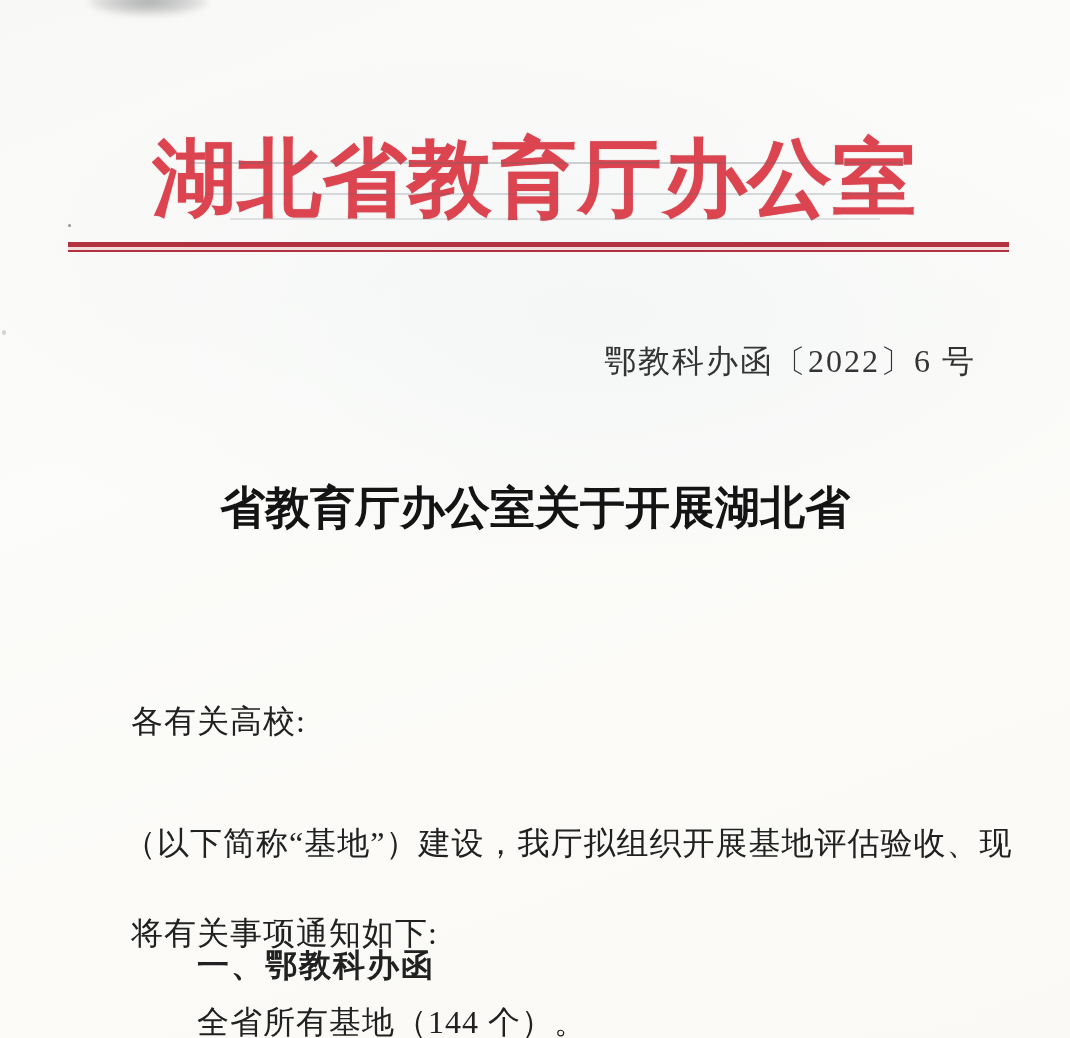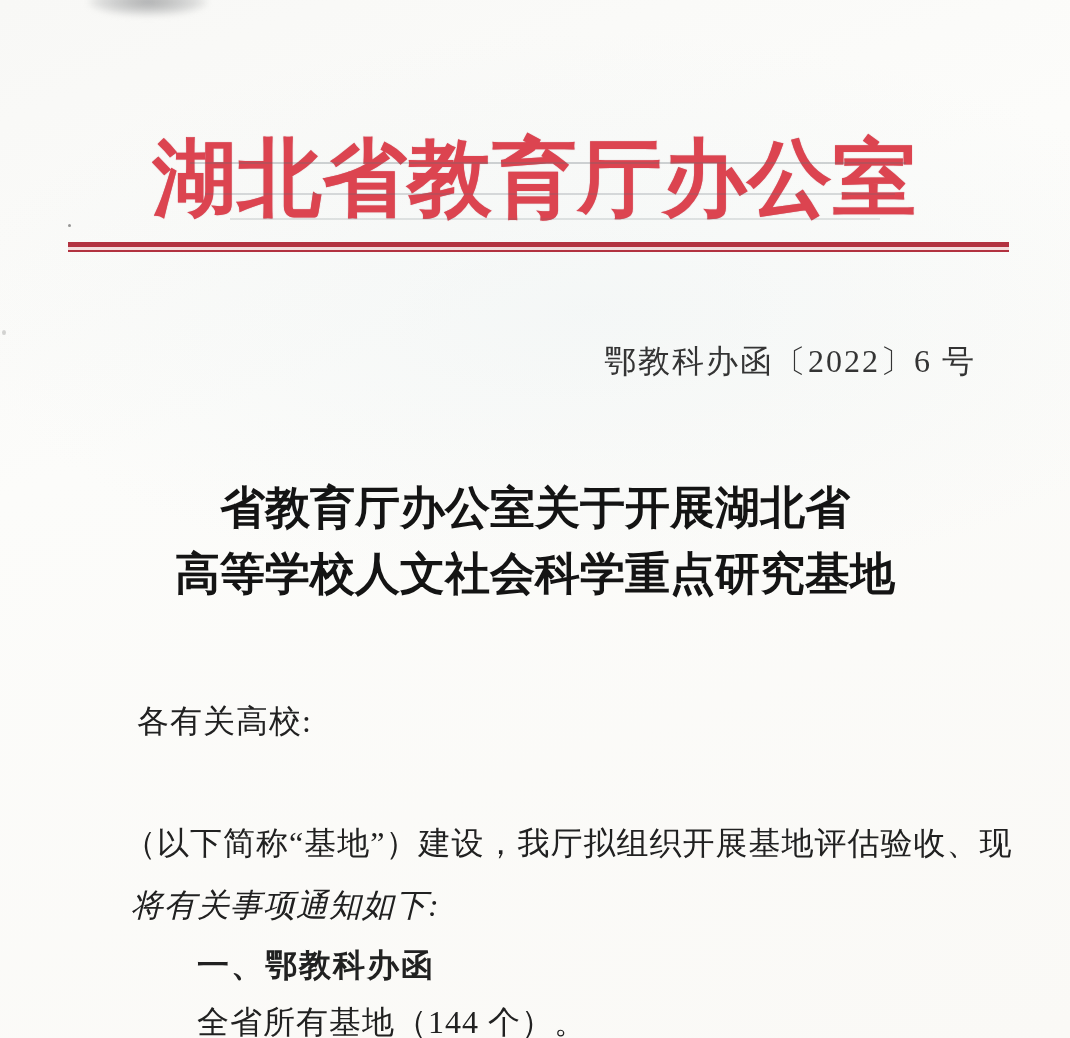--- a/index.html
+++ b/index.html
@@ -85,24 +85,24 @@
     margin-top: 27px;
   }
   .notice-title .title-line { white-space: nowrap; }
   
   .body-line {
     position: absolute;
     font-size: 32px;
     letter-spacing: 1px;
     white-space: nowrap;
   }
-  .line-salutation { left: 137px; top: 700px; }
+  .line-salutation { left: 131px; top: 700px; }
   .line-para1-1    { left: 197px; top: 761px; }
   .line-para1-2    { left: 124px; top: 822px; }
-  .line-para1-3    { left: 131px; top: 884px; font-style: italic; }
+  .line-para1-3    { left: 131px; top: 912px; }
   .line-section1-h { left: 197px; top: 944px; font-weight: bold; letter-spacing: 2px; }
   .line-section1-t { left: 197px; top: 1001px; }
 </style>
 </head>
 <body>
 
 <div class="page">
 
   <div class="smudge-top"></div>
   <div class="speck speck-1"></div>
@@ -113,21 +113,20 @@
   <div class="streak streak-1"></div>
   <div class="streak streak-2"></div>
   <div class="streak streak-3"></div>
 
   <div class="red-rule" style="border-top-color: rgb(178, 50, 64); border-bottom-color: rgb(178, 50, 64);"></div>
 
   <div class="doc-number" style="color: rgb(52, 52, 52);">鄂教科办函〔2022〕6 号</div>
 
   <div class="notice-title" style="color: rgb(20, 20, 20);">
     <div class="title-line">省教育厅办公室关于开展湖北省</div>
-    <div class="title-line">高等学校人文社会科学重点研究基地</div>
   </div>
 
   <div class="body-line line-salutation" style="color: rgb(33, 33, 33);">各有关高校:</div>
 
 
   <div class="body-line line-para1-2" style="color: rgb(33, 33, 33);">（以下简称“基地”）建设，我厅拟组织开展基地评估验收、现</div>
 
   <div class="body-line line-para1-3" style="color: rgb(33, 33, 33);">将有关事项通知如下:</div>
 
   <div class="body-line line-section1-h" style="color: rgb(33, 33, 33);">一、鄂教科办函</div>

